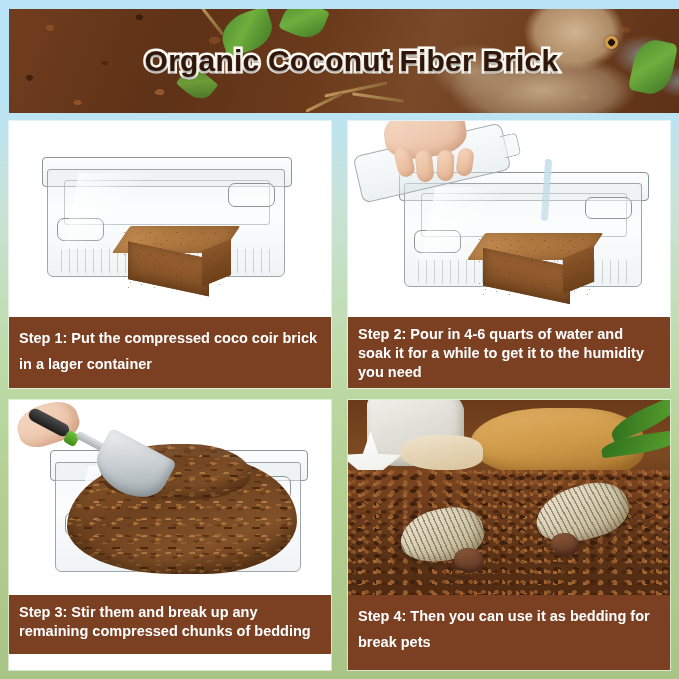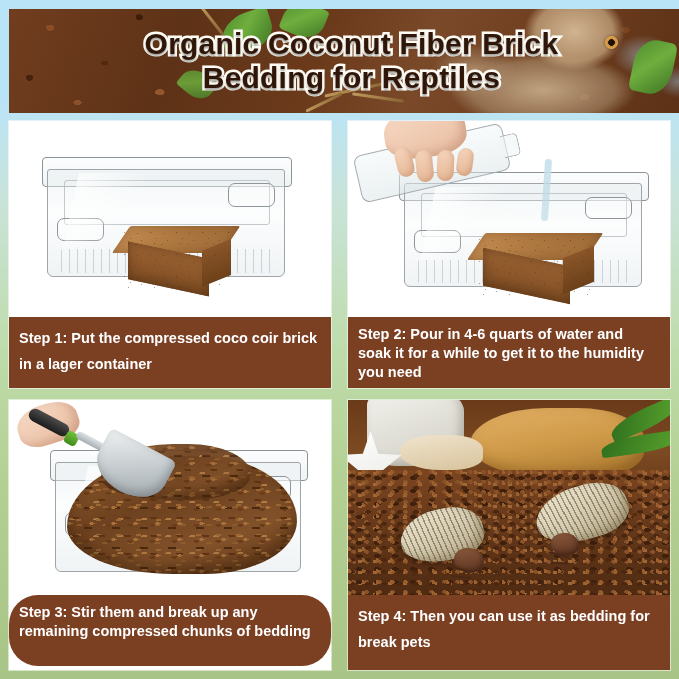--- a/index.html
+++ b/index.html
@@ -92,21 +92,21 @@
   .caption{
     background:#7b3f22;color:#ffffff;
     font-size:14.5px;font-weight:bold;
     padding:8px 10px 9px 10px;
     box-sizing:border-box;
   }
   .caption.loose{line-height:26px;}
   .caption.tight{line-height:19px;}
   .c1 .caption{height:71px;}
   .c2 .caption{height:71px;}
-  .c3 .caption{height:71px;border-radius:29px;}
+  .c3 .caption{height:59px;}
   .c4 .caption{height:75px;}
 
   
   .bin{position:absolute;}
   .bin .body{
     position:absolute;left:0;top:0;right:0;bottom:0;
     border:1.6px solid #9fa5a8;
     background:linear-gradient(180deg,rgba(232,238,240,.55) 0%,rgba(245,249,250,.3) 40%,rgba(225,232,235,.5) 100%);
     border-radius:3px 3px 6px 6px;
   }
@@ -291,21 +291,20 @@
       <span class="leaf l2"></span>
       <span class="leaf l3"></span>
       <span class="leaf l4"></span>
       <span class="straw s1"></span>
       <span class="straw s2"></span>
       <span class="straw s3"></span>
       <span class="straw s4"></span>
     </div>
     <div class="banner-title">
       <span class="tl">Organic Coconut Fiber Brick</span>
-      <span class="tl">Bedding for Reptiles</span>
     </div>
   </div>
 
   <div class="grid">
 
     <div class="cell c1">
       <div class="photo h1">
         <div class="bin" style="left:38px;top:48px;width:238px;height:108px;">
           <div class="rim"></div>
           <div class="body"></div>

